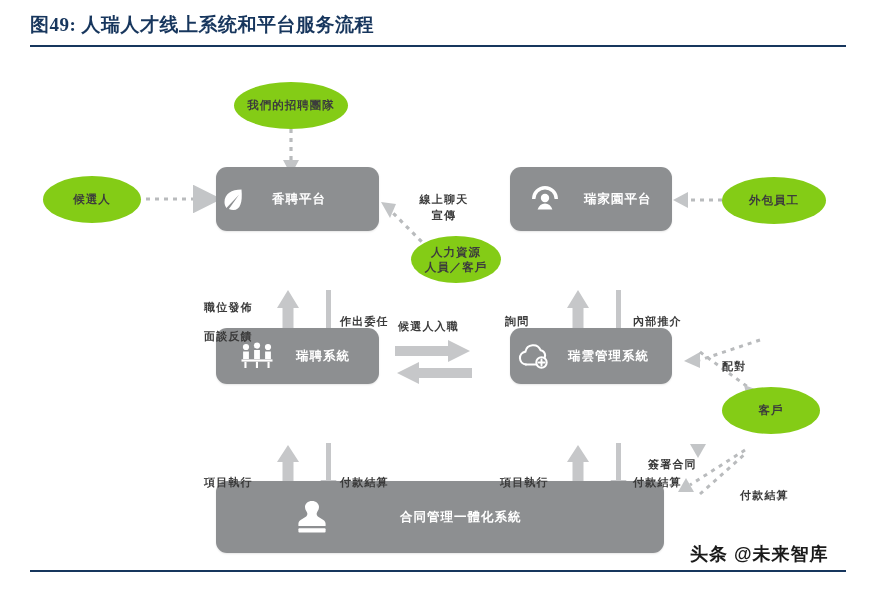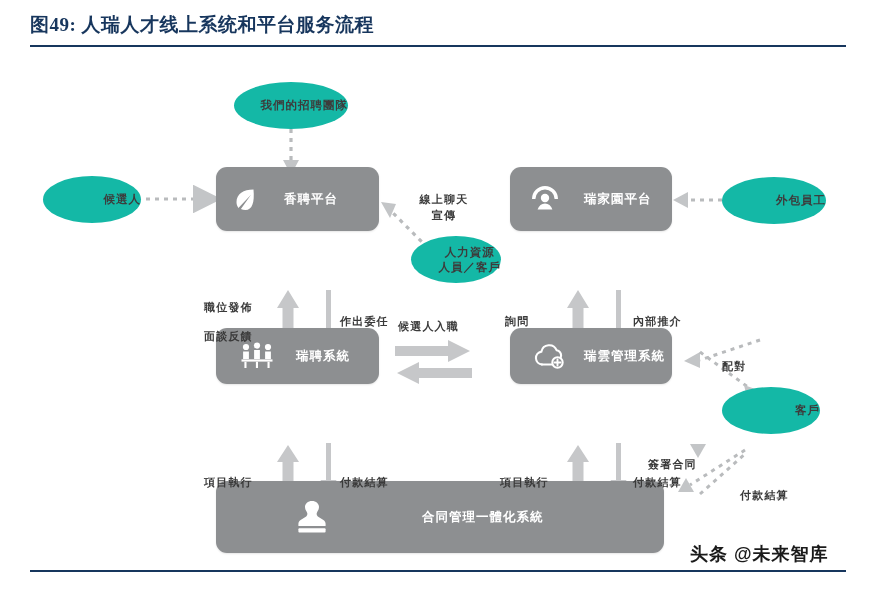--- a/index.html
+++ b/index.html
@@ -38,22 +38,22 @@
     flex:0 0 auto;display:flex;align-items:center;justify-content:center;
   }
   .node-box .nb-label{
     color:#ffffff;font-size:12.5px;letter-spacing:1px;
     font-family:"Liberation Sans","DejaVu Sans",sans-serif;font-weight:600;
     white-space:nowrap;
   }
   
   .ellipse{
     position:absolute;border-radius:50%;
-    background:#14b8a6;
-    display:flex;align-items:center;justify-content:flex-end;text-align:center;
+    background:#84cc16;
+    display:flex;align-items:center;justify-content:center;text-align:center;
     color:#3c3c3c;font-size:11.5px;line-height:15px;letter-spacing:1px;
     font-family:Liberation Sans, sans-serif;font-weight:600;
   }
   
   .lbl{
     position:absolute;color:#3a3a3a;font-size:11px;line-height:16px;
     letter-spacing:1.2px;white-space:nowrap;
     font-family:"Liberation Serif","DejaVu Serif",serif;font-weight:600;
   }
   .lbl.two{white-space:normal;text-align:center;}
@@ -140,21 +140,21 @@
   </div>
 
   <div class="ellipse" style="left:722px;top:127px;width:104px;height:47px;">
     <span>外包員工</span>
   </div>
 
   <div class="ellipse" style="left:722px;top:337px;width:98px;height:47px;">
     <span>客戶</span>
   </div>
 
-  <div class="node-box" style="left:216px;top:117px;width:163px;height:64px;padding-left:12px;">
+  <div class="node-box" style="left:216px;top:117px;width:163px;height:64px;padding-left:0;">
     <span class="nb-icon">
       <svg width="34" height="34" viewBox="0 0 34 34">
         <path d="M25.5 7.5c-10 0-17 4.5-17 12.5 0 2.3 .7 4.3 1.9 5.9L23 12.8 12.9 26.9c1.3 .7 2.9 1.1 4.6 1.1 6.7 0 9.2-7.6 8-20.5z" fill="#ffffff"></path>
       </svg>
     </span>
     <span class="nb-label" style="margin-left:22px;">香聘平台</span>
   </div>
 
   <div class="node-box" style="left:510px;top:117px;width:162px;height:64px;padding-left:18px;">
     <span class="nb-icon">
@@ -178,40 +178,40 @@
         <path d="M25.1 10.5h5.8v7.5h-5.8z" fill="#ffffff"></path>
         <rect x="1.5" y="18.4" width="31" height="2.2" fill="#ffffff"></rect>
         <rect x="4.4" y="20.8" width="2.1" height="6.2" fill="#ffffff"></rect>
         <rect x="27.5" y="20.8" width="2.1" height="6.2" fill="#ffffff"></rect>
         <rect x="15.9" y="20.8" width="2.1" height="6.2" fill="#ffffff"></rect>
       </svg>
     </span>
     <span class="nb-label" style="margin-left:22px;">瑞聘系統</span>
   </div>
 
-  <div class="node-box" style="left:510px;top:278px;width:162px;height:56px;padding-left:22px;">
+  <div class="node-box" style="left:510px;top:278px;width:162px;height:56px;padding-left:6px;">
     <span class="nb-icon">
       <svg width="36" height="28" viewBox="0 0 36 28">
         <path d="M10 22.5a6.5 6.5 0 0 1-.6-12.9 8 8 0 0 1 15.2-1.4 5.6 5.6 0 0 1 4.5 5.4 5.6 5.6 0 0 1-5.6 5.6" fill="none" stroke="#ffffff" stroke-width="2.1" stroke-linecap="round"></path>
         <path d="M9.6 22.5h14" fill="none" stroke="#ffffff" stroke-width="2.1" stroke-linecap="round"></path>
         <circle cx="25.5" cy="20.5" r="5.2" fill="#8d8f91" stroke="#ffffff" stroke-width="2"></circle>
         <path d="M25.5 17.5v6M22.5 20.5h6" stroke="#ffffff" stroke-width="1.9" stroke-linecap="round"></path>
       </svg>
     </span>
     <span class="nb-label" style="margin-left:16px;">瑞雲管理系統</span>
   </div>
 
   <div class="node-box" style="left:216px;top:431px;width:448px;height:72px;padding-left:78px;">
     <span class="nb-icon">
       <svg width="36" height="40" viewBox="0 0 36 40">
         <path d="M18 4c-4.1 0-7 2.7-7 6.1 0 2.5 1.2 3.6 2 5.3.7 1.5.4 3.1-.8 4L6.6 23c-1.4 1-2.2 2.3-2.2 3.8V29h27.2v-2.2c0-1.5-.8-2.8-2.2-3.8l-5.6-3.6c-1.2-.9-1.5-2.5-.8-4 .8-1.7 2-2.8 2-5.3C25 6.7 22.1 4 18 4z" fill="#ffffff"></path>
         <rect x="4.4" y="31.2" width="27.2" height="4.4" rx="1" fill="#ffffff"></rect>
       </svg>
     </span>
-    <span class="nb-label" style="margin-left:92px;">合同管理一體化系統</span>
+    <span class="nb-label" style="margin-left:70px;">合同管理一體化系統</span>
   </div>
 
   <div class="lbl two" style="left:409px;top:141px;width:70px;">
     <span>線上聊天</span><br>
     <span>宣傳</span>
   </div>
 
   <div class="lbl" style="left:204px;top:249px;">職位發佈</div>
 
   <div class="lbl" style="left:204px;top:278px;">面談反饋</div>

